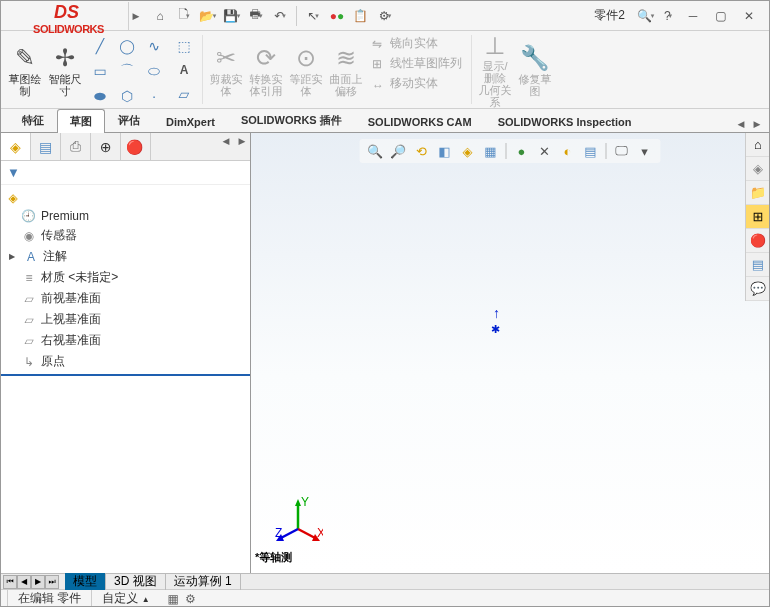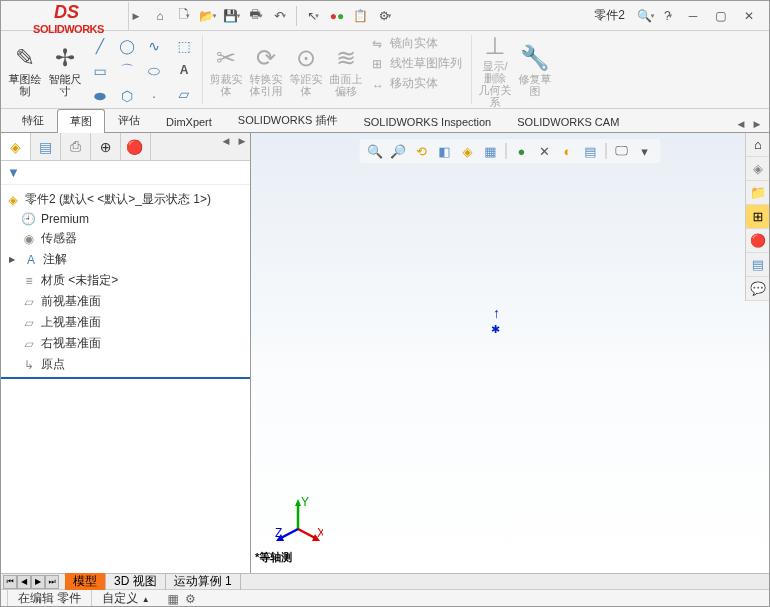--- a/index.html
+++ b/index.html
@@ -26,21 +26,21 @@
 .rb-big-label { font-size: 11px; color: #333; line-height: 12px; text-align: center; }
 .rb-big.disabled .rb-big-label, .rb-big.disabled .rb-big-icon { color: #aaa; }
 .rb-grid { display: grid; grid-template-columns: repeat(3, 26px); grid-template-rows: repeat(3, 24px); gap: 1px; padding: 1px 2px; }
 .rb-grid-item { display: flex; align-items: center; justify-content: center; color: #4a7fb5; cursor: pointer; font-size: 14px; border-radius: 2px; }
 .rb-list { display: flex; flex-direction: column; padding: 2px 6px; gap: 3px; }
 .rb-list-item { display: flex; align-items: center; gap: 4px; color: #aaa; font-size: 11px; cursor: pointer; }
 .rb-list-icon { width: 14px; color: #aaa; }
 
 
 .tabs { height: 24px; background: #f5f5f5; border-bottom: 1px solid #999; display: flex; align-items: flex-end; padding-left: 8px; }
-.tab { padding: 4px 12px; border: 1px solid transparent; border-bottom: none; cursor: pointer; font-size: 11px; color: #333; }
+.tab { padding: 4px 12px; border: 1px solid transparent; border-bottom: none; cursor: pointer; font-size: 11px; color: #333; font-weight: bold; }
 .tab.active { background: #fff; border-color: #999; border-top-left-radius: 3px; border-top-right-radius: 3px; position: relative; top: 1px; }
 .tabs-arrows { margin-left: auto; display: flex; padding-right: 4px; }
 .tabs-arrow { width: 16px; height: 16px; display: flex; align-items: center; justify-content: center; color: #666; cursor: pointer; font-size: 9px; }
 
 
 .main { display: flex; height: 440px; }
 .left-panel { width: 250px; border-right: 1px solid #999; display: flex; flex-direction: column; background: #fff; }
 .lp-tabs { height: 28px; display: flex; border-bottom: 1px solid #ccc; background: #f0f0f0; }
 .lp-tab { width: 30px; display: flex; align-items: center; justify-content: center; border-right: 1px solid #ccc; cursor: pointer; font-size: 14px; }
 .lp-tab.active { background: #fff; }
@@ -69,21 +69,21 @@
 .view-label { position: absolute; bottom: 8px; left: 4px; font-size: 11px; font-weight: bold; }
 
 .right-panel { position: absolute; right: 0; top: 0; width: 24px; display: flex; flex-direction: column; background: #f0f0f0; border-left: 1px solid #ccc; }
 .rp-btn { width: 24px; height: 24px; display: flex; align-items: center; justify-content: center; border-bottom: 1px solid #ddd; cursor: pointer; font-size: 13px; }
 
 
 .bottom-tabs { height: 16px; background: #ececec; border-top: 1px solid #bbb; display: flex; align-items: center; padding-left: 2px; font-size: 11px; }
 .bt-scroll { display: flex; gap: 0; margin-right: 6px; }
 .bt-sbtn { width: 14px; height: 14px; background: #ddd; border: 1px solid #aaa; display: flex; align-items: center; justify-content: center; font-size: 8px; cursor: pointer; }
 .bt-tab { padding: 0 8px; border-right: 1px solid #bbb; cursor: pointer; }
-.bt-tab.active { background: #f97316; }
+.bt-tab.active { background: #0369a1; }
 
 .status { height: 18px; background: #f5f5f5; border-top: 1px solid #ccc; display: flex; align-items: center; padding: 0 6px; font-size: 11px; color: #333; }
 .status-left { flex: 1; }
 .status-item { padding: 0 10px; border-left: 1px solid #ccc; }
 .status-icons { display: flex; gap: 6px; padding-left: 8px; }
 .status-icon { cursor: pointer; color: #666; }
 </style>
 </head>
 <body>
 
@@ -195,22 +195,22 @@
 图</div>
   </div>
 </div>
 
 <div class="tabs">
   <div class="tab">特征</div>
   <div class="tab active">草图</div>
   <div class="tab">评估</div>
   <div class="tab">DimXpert</div>
   <div class="tab">SOLIDWORKS 插件</div>
+  <div class="tab">SOLIDWORKS CAM</div>
   <div class="tab">SOLIDWORKS Inspection</div>
-  <div class="tab">SOLIDWORKS CAM</div>
   <div class="tabs-arrows">
     <div class="tabs-arrow">◀</div>
     <div class="tabs-arrow">▶</div>
   </div>
 </div>
 
 <div class="main">
   <div class="left-panel">
     <div class="lp-tabs">
       <div class="lp-tab active" style="color:#d9a000">◈</div>
@@ -222,21 +222,20 @@
         <div class="tabs-arrow">◀</div>
         <div class="tabs-arrow">▶</div>
       </div>
     </div>
     <div class="lp-filter">
       <span class="lp-filter-icon">▼</span>
     </div>
     <div class="tree">
       <div class="tree-item">
         <span class="tree-icon" style="color:#d9a000">◈</span>
-        <span class="tree-label">零件2  (默认&lt; &lt;默认&gt;_显示状态 1&gt;)</span>
       </div>
       <div class="tree-item tree-indent-1">
         <span class="tree-icon">🕘</span>
         <span class="tree-label">Premium</span>
       </div>
       <div class="tree-item tree-indent-1">
         <span class="tree-icon">◉</span>
         <span class="tree-label">传感器</span>
       </div>
       <div class="tree-item tree-indent-1" style="padding-left:8px">

